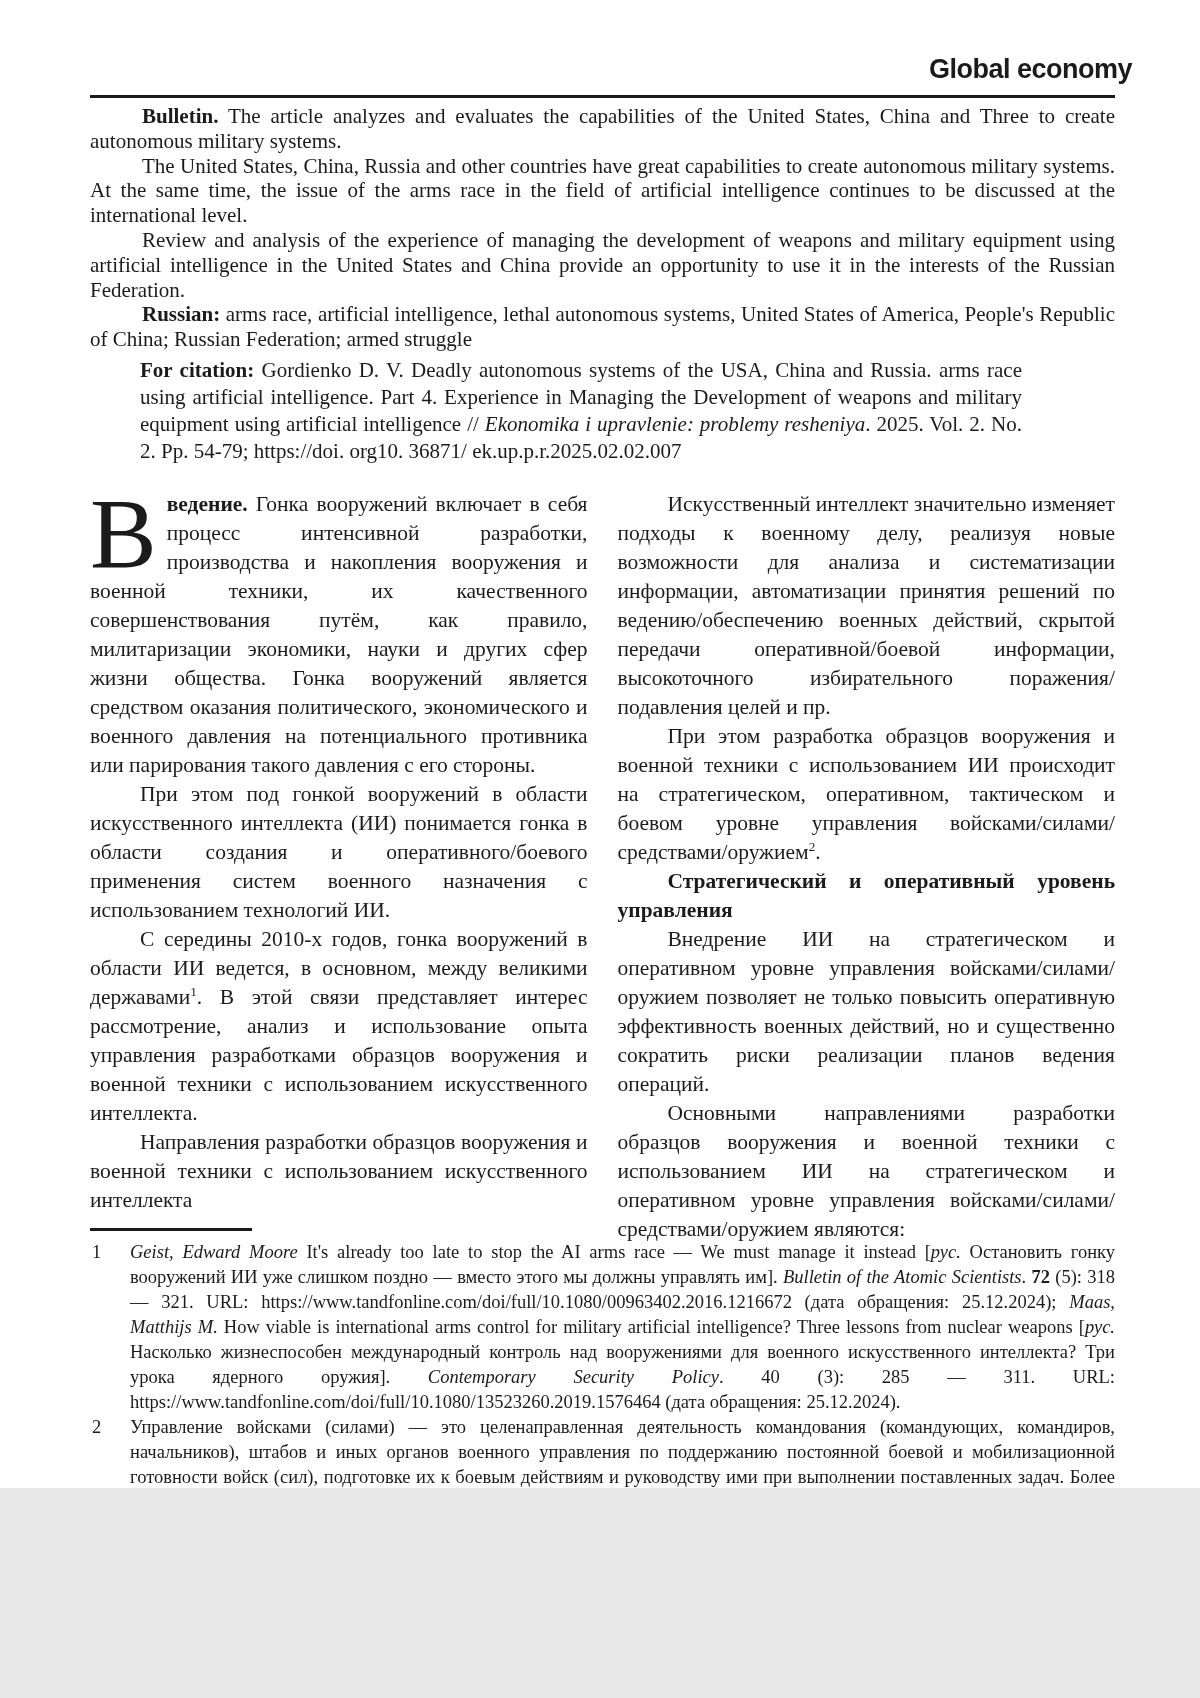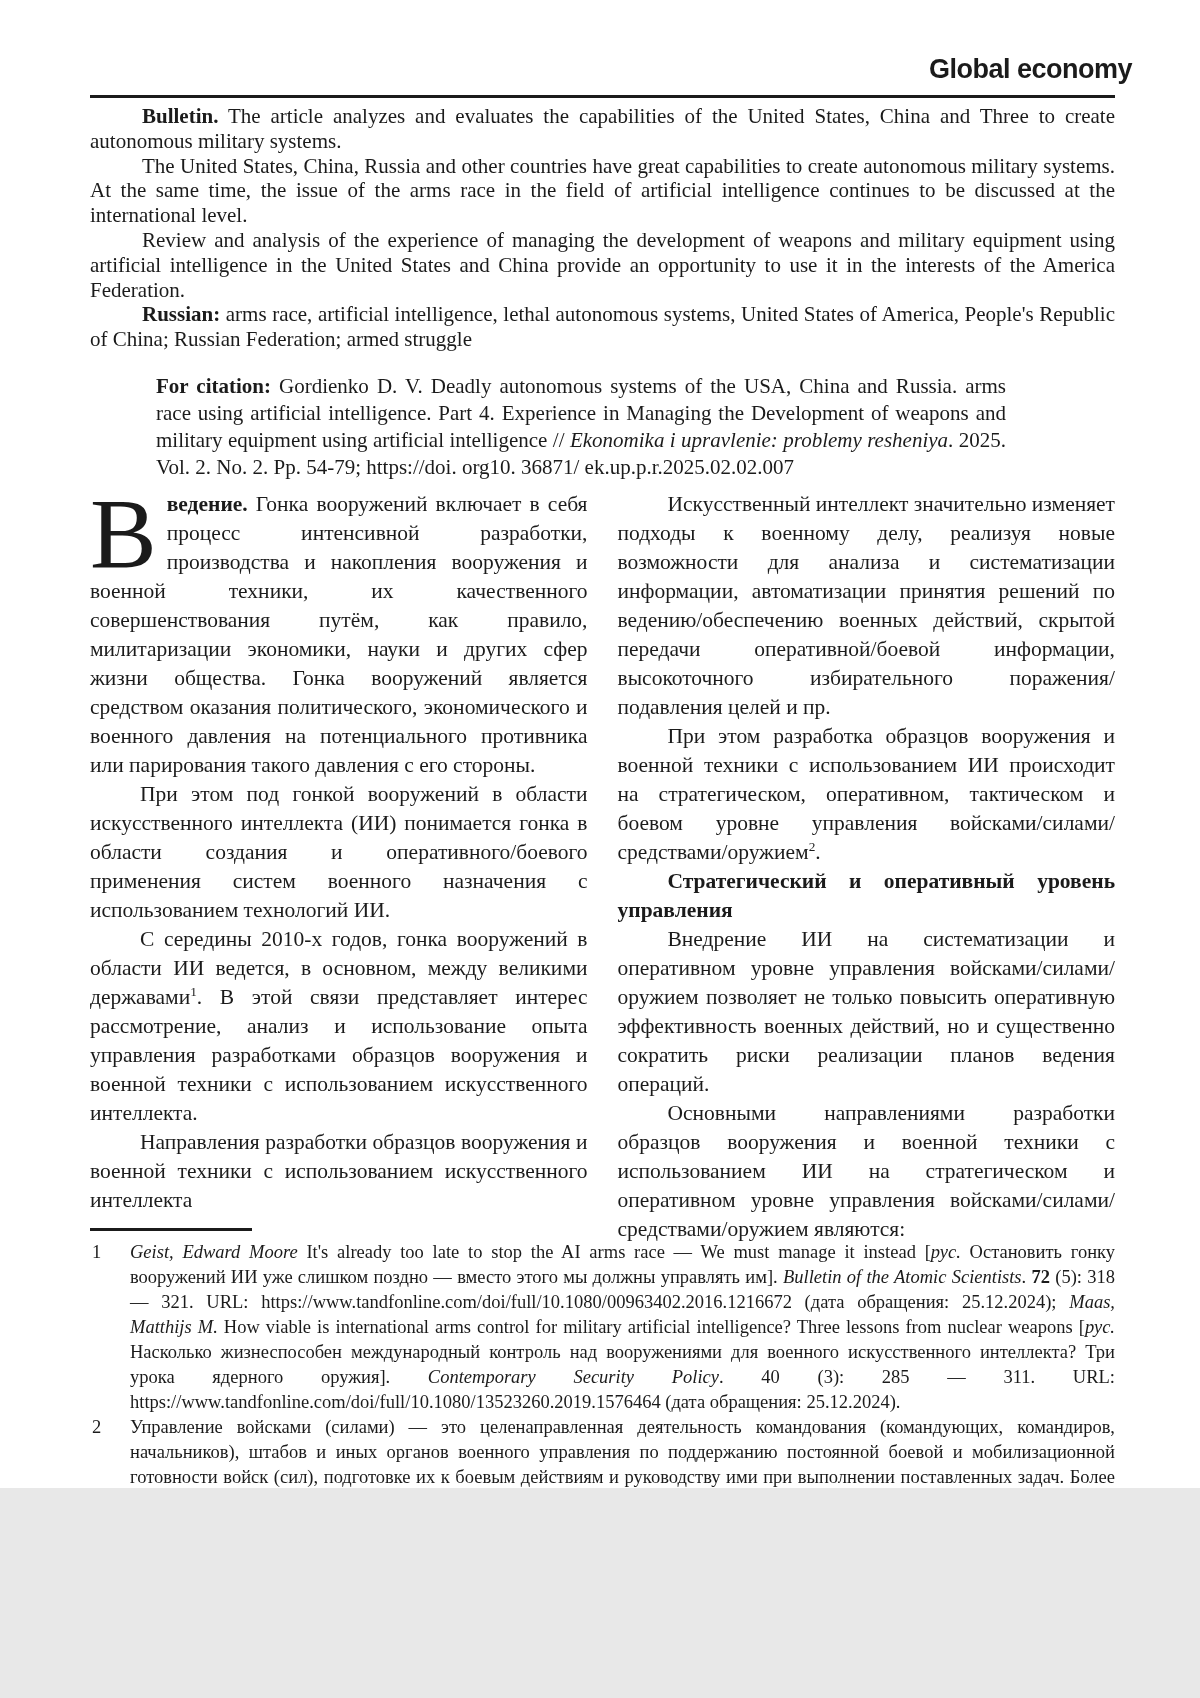--- a/index.html
+++ b/index.html
@@ -29,21 +29,21 @@
     font-size:21px; line-height:24.8px; text-align:justify;
     hyphens:auto;
   }
   .abstract p { margin:0; text-indent:52px; }
   
   .citation {
     position:absolute; top:357px; left:140px; width:882px;
     font-size:21px; line-height:27px; text-align:justify;
     hyphens:auto;
   }
-  .citation p { margin:16px; }
+  .citation p { margin:0; }
   
   .columns {
     position:absolute; top:490px; left:90px; width:1025px;
     display:flex; gap:30px;
     font-size:21.5px; line-height:29px; text-align:justify;
     hyphens:auto;
   }
   .col { width:497.5px; }
   .col p { margin:0; text-indent:50px; }
   .col p.no-indent { text-indent:0; }
@@ -82,42 +82,42 @@
 <body>
 
 <div class="page">
 
   <div class="header-title">Global economy</div>
   <div class="header-rule"></div>
 
   <div class="abstract" lang="en">
     <p><b>Bulletin.</b><span> The article analyzes and evaluates the capabilities of the United States, China and Three to create autonomous military systems.</span></p>
     <p>The United States, China, Russia and other countries have great capabilities to create autonomous military systems. At the same time, the issue of the arms race in the field of artificial intelligence continues to be discussed at the international level.</p>
-    <p>Review and analysis of the experience of managing the development of weapons and military equipment using artificial intelligence in the United States and China provide an opportunity to use it in the interests of the America Federation.</p>
+    <p>Review and analysis of the experience of managing the development of weapons and military equipment using artificial intelligence in the United States and China provide an opportunity to use it in the interests of the Russian Federation.</p>
     <p><b>Russian:</b><span> arms race, artificial intelligence, lethal autonomous systems, United States of America, People's Republic of China; Russian Federation; armed struggle</span></p>
   </div>
 
   <div class="citation" lang="en">
     <p><b>For citation:</b><span> Gordienko D. V. Deadly autonomous systems of the USA, China and Russia. arms race using artificial intelligence. Part 4. Experience in Managing the Development of weapons and military equipment using artificial intelligence // </span><i>Ekonomika i upravlenie: problemy resheniya</i><span>. 2025. Vol. 2. No. 2. Pp. 54-79; https://doi. org10. 36871/ ek.up.p.r.2025.02.02.007</span></p>
   </div>
 
   <div class="columns">
     <div class="col">
       <p class="no-indent">
         <span class="dropcap">В</span><b>ведение.</b><span> Гонка вооружений включает в себя процесс интенсивной разработки, производства и накопления вооружения и военной техники, их качественного совершенствования путём, как правило, милитаризации экономики, науки и других сфер жизни общества. Гонка вооружений является средством оказания политического, экономического и военного давления на потенциального противника или парирования такого давления с его стороны.</span>
       </p>
       <p>При этом под гонкой вооружений в области искусственного интеллекта (ИИ) понимается гонка в области создания и оперативного/боевого применения систем военного назначения с использованием технологий ИИ.</p>
       <p><span>С середины 2010-х годов, гонка вооружений в области ИИ ведется, в основном, между великими державами</span><sup class="fn-ref">1</sup><span>. В этой связи представляет интерес рассмотрение, анализ и использование опыта управления разработками образцов вооружения и военной техники с использованием искусственного интеллекта.</span></p>
       <p>Направления разработки образцов вооружения и военной техники с использованием искусственного интеллекта</p>
     </div>
     <div class="col">
       <p>Искусственный интеллект значительно изменяет подходы к военному делу, реализуя новые возможности для анализа и систематизации информации, автоматизации принятия решений по ведению/обеспечению военных действий, скрытой передачи оперативной/боевой информации, высокоточного избирательного поражения/подавления целей и пр.</p>
       <p><span>При этом разработка образцов вооружения и военной техники с использованием ИИ происходит на стратегическом, оперативном, тактическом и боевом уровне управления войсками/силами/средствами/оружием</span><sup class="fn-ref">2</sup><span>.</span></p>
       <p class="body-heading">Стратегический и оперативный уровень управления</p>
-      <p>Внедрение ИИ на систематизации и оперативном уровне управления войсками/силами/оружием позволяет не только повысить оперативную эффективность военных действий, но и существенно сократить риски реализации планов ведения операций.</p>
+      <p>Внедрение ИИ на стратегическом и оперативном уровне управления войсками/силами/оружием позволяет не только повысить оперативную эффективность военных действий, но и существенно сократить риски реализации планов ведения операций.</p>
       <p>Основными направлениями разработки образцов вооружения и военной техники с использованием ИИ на стратегическом и оперативном уровне управления войсками/силами/средствами/оружием являются:</p>
     </div>
   </div>
 
   <div class="fn-rule"></div>
   <div class="footnotes">
     <p class="fn-item">
       <span class="fn-num">1</span><span><span style="font-style: italic;">Geist, Edward Moore</span><span> It's already too late to stop the AI arms race — We must manage it instead [</span><span style="font-style: italic;">рус.</span><span> Остановить гонку вооружений ИИ уже слишком поздно — вместо этого мы должны управлять им]. </span><span style="font-style: italic;">Bulletin of the Atomic Scientists</span><span>. </span><span style="font-weight: bold;">72</span><span> (5): 318 — 321. URL: https://www.tandfonline.com/doi/full/10.1080/00963402.2016.1216672 (дата обращения: 25.12.2024); </span><span style="font-style: italic;">Maas, Matthijs M.</span><span> How viable is international arms control for military artificial intelligence? Three lessons from nuclear weapons [</span><span style="font-style: italic;">рус.</span><span> Насколько жизнеспособен международный контроль над вооружениями для военного искусственного интеллекта? Три урока ядерного оружия]. </span><span style="font-style: italic;">Contemporary Security Policy</span><span>. 40 (3): 285 — 311. URL: https://www.tandfonline.com/doi/full/10.1080/13523260.2019.1576464 (дата обращения: 25.12.2024).</span></span>
     </p>
     <p class="fn-item">

